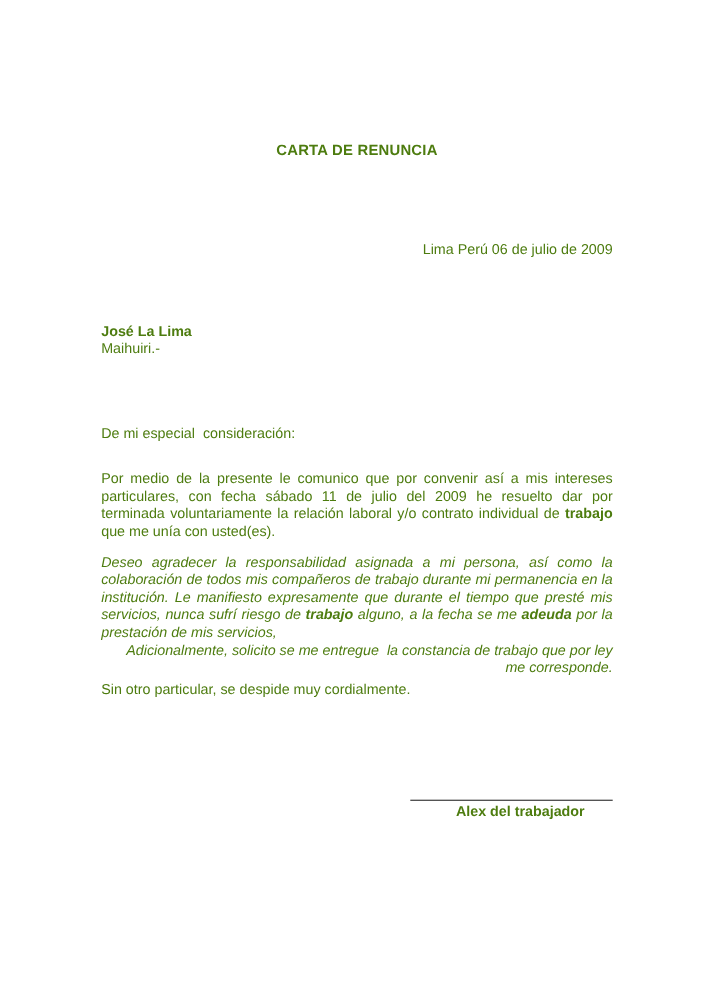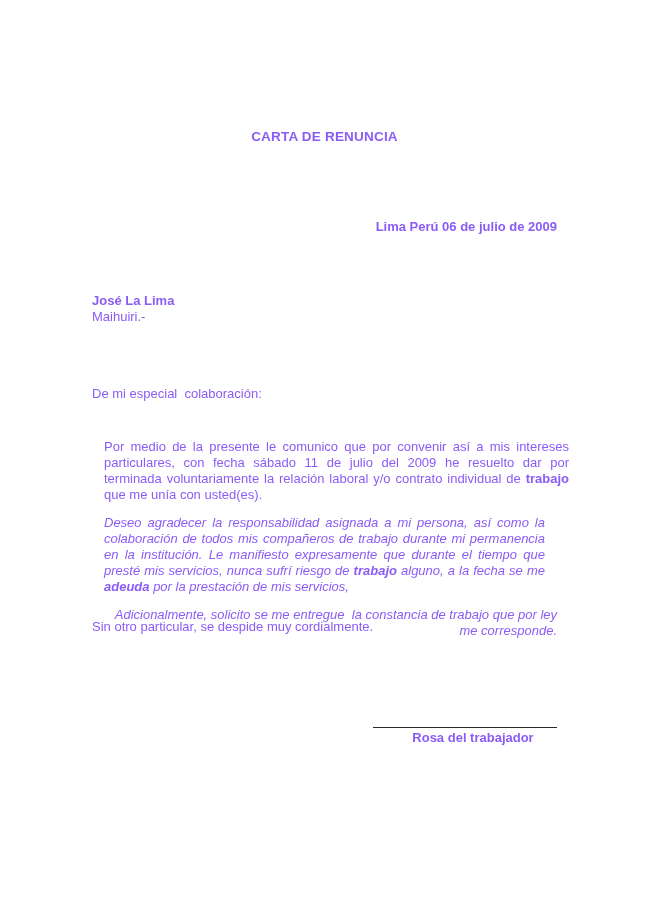--- a/index.html
+++ b/index.html
@@ -9,51 +9,50 @@
   }
   .page {
     position: relative;
     width: 645px;
     height: 912px;
     margin: 0 auto;
     background: #ffffff;
     font-family: "Liberation Sans", sans-serif;
     font-size: 13px;
     line-height: 16px;
-    color: #8b5cf6;
+    color: #4d7c0f;
     overflow: hidden;
   }
   .block {
     position: absolute;
     left: 92px;
     width: 465px;
   }
   .pre { white-space: pre-wrap; }
   .bold { font-weight: bold; }
 
   .title-block {
     top: 129px;
     text-align: center;
     font-weight: bold;
     font-size: 13.5px;
     letter-spacing: 0.2px;
   }
   .date-block {
     top: 219px;
     text-align: right;
-    font-weight: bold;
   }
   .recipient-block {
     top: 293px;
   }
   .greeting-block {
     top: 386px;
   }
   .para {
-    margin: 12px;
+    margin: 0;
     text-align: justify;
   }
   .para-1 { top: 427px; }
   .para-2 { top: 503px; font-style: italic; }
   .addendum-line {
     text-align: right;
   }
   .closing-block {
     top: 619px;
   }
@@ -82,30 +81,30 @@
 
   <div class="block title-block">CARTA DE RENUNCIA</div>
 
   <div class="block date-block pre">Lima Perú 06 de julio de 2009</div>
 
   <div class="block recipient-block">
     <div class="bold pre">José La Lima</div>
     <div class="pre">Maihuiri.-</div>
   </div>
 
-  <div class="block greeting-block pre">De mi especial  colaboración:</div>
+  <div class="block greeting-block pre">De mi especial  consideración:</div>
 
   <p class="block para para-1"><span class="pre">Por medio de la presente le comunico que por convenir así a mis intereses particulares, con fecha sábado 11 de julio del 2009 he resuelto dar por terminada voluntariamente la relación laboral y/o contrato individual de </span><span class="bold pre">trabajo</span><span class="pre"> que me unía con usted(es).</span></p>
 
   <div class="block para-2">
     <p class="para"><span class="pre">Deseo agradecer la responsabilidad asignada a mi persona, así como la colaboración de todos mis compañeros de trabajo durante mi permanencia en la institución. Le manifiesto expresamente que durante el tiempo que presté mis servicios, nunca sufrí riesgo de </span><span class="bold pre">trabajo</span><span class="pre"> alguno, a la fecha se me </span><span class="bold pre">adeuda</span><span class="pre"> por la prestación de mis servicios,</span></p>
     <div class="addendum-line pre">Adicionalmente, solicito se me entregue  la constancia de trabajo que por ley</div>
     <div class="addendum-line pre">me corresponde.</div>
   </div>
 
   <div class="block closing-block pre">Sin otro particular, se despide muy cordialmente.</div>
 
 
   <div class="signature-block">
-    <div class="signature-label">Rosa del trabajador</div>
+    <div class="signature-label">Alex del trabajador</div>
   </div>
 
 </div>
 
 </body></html>

